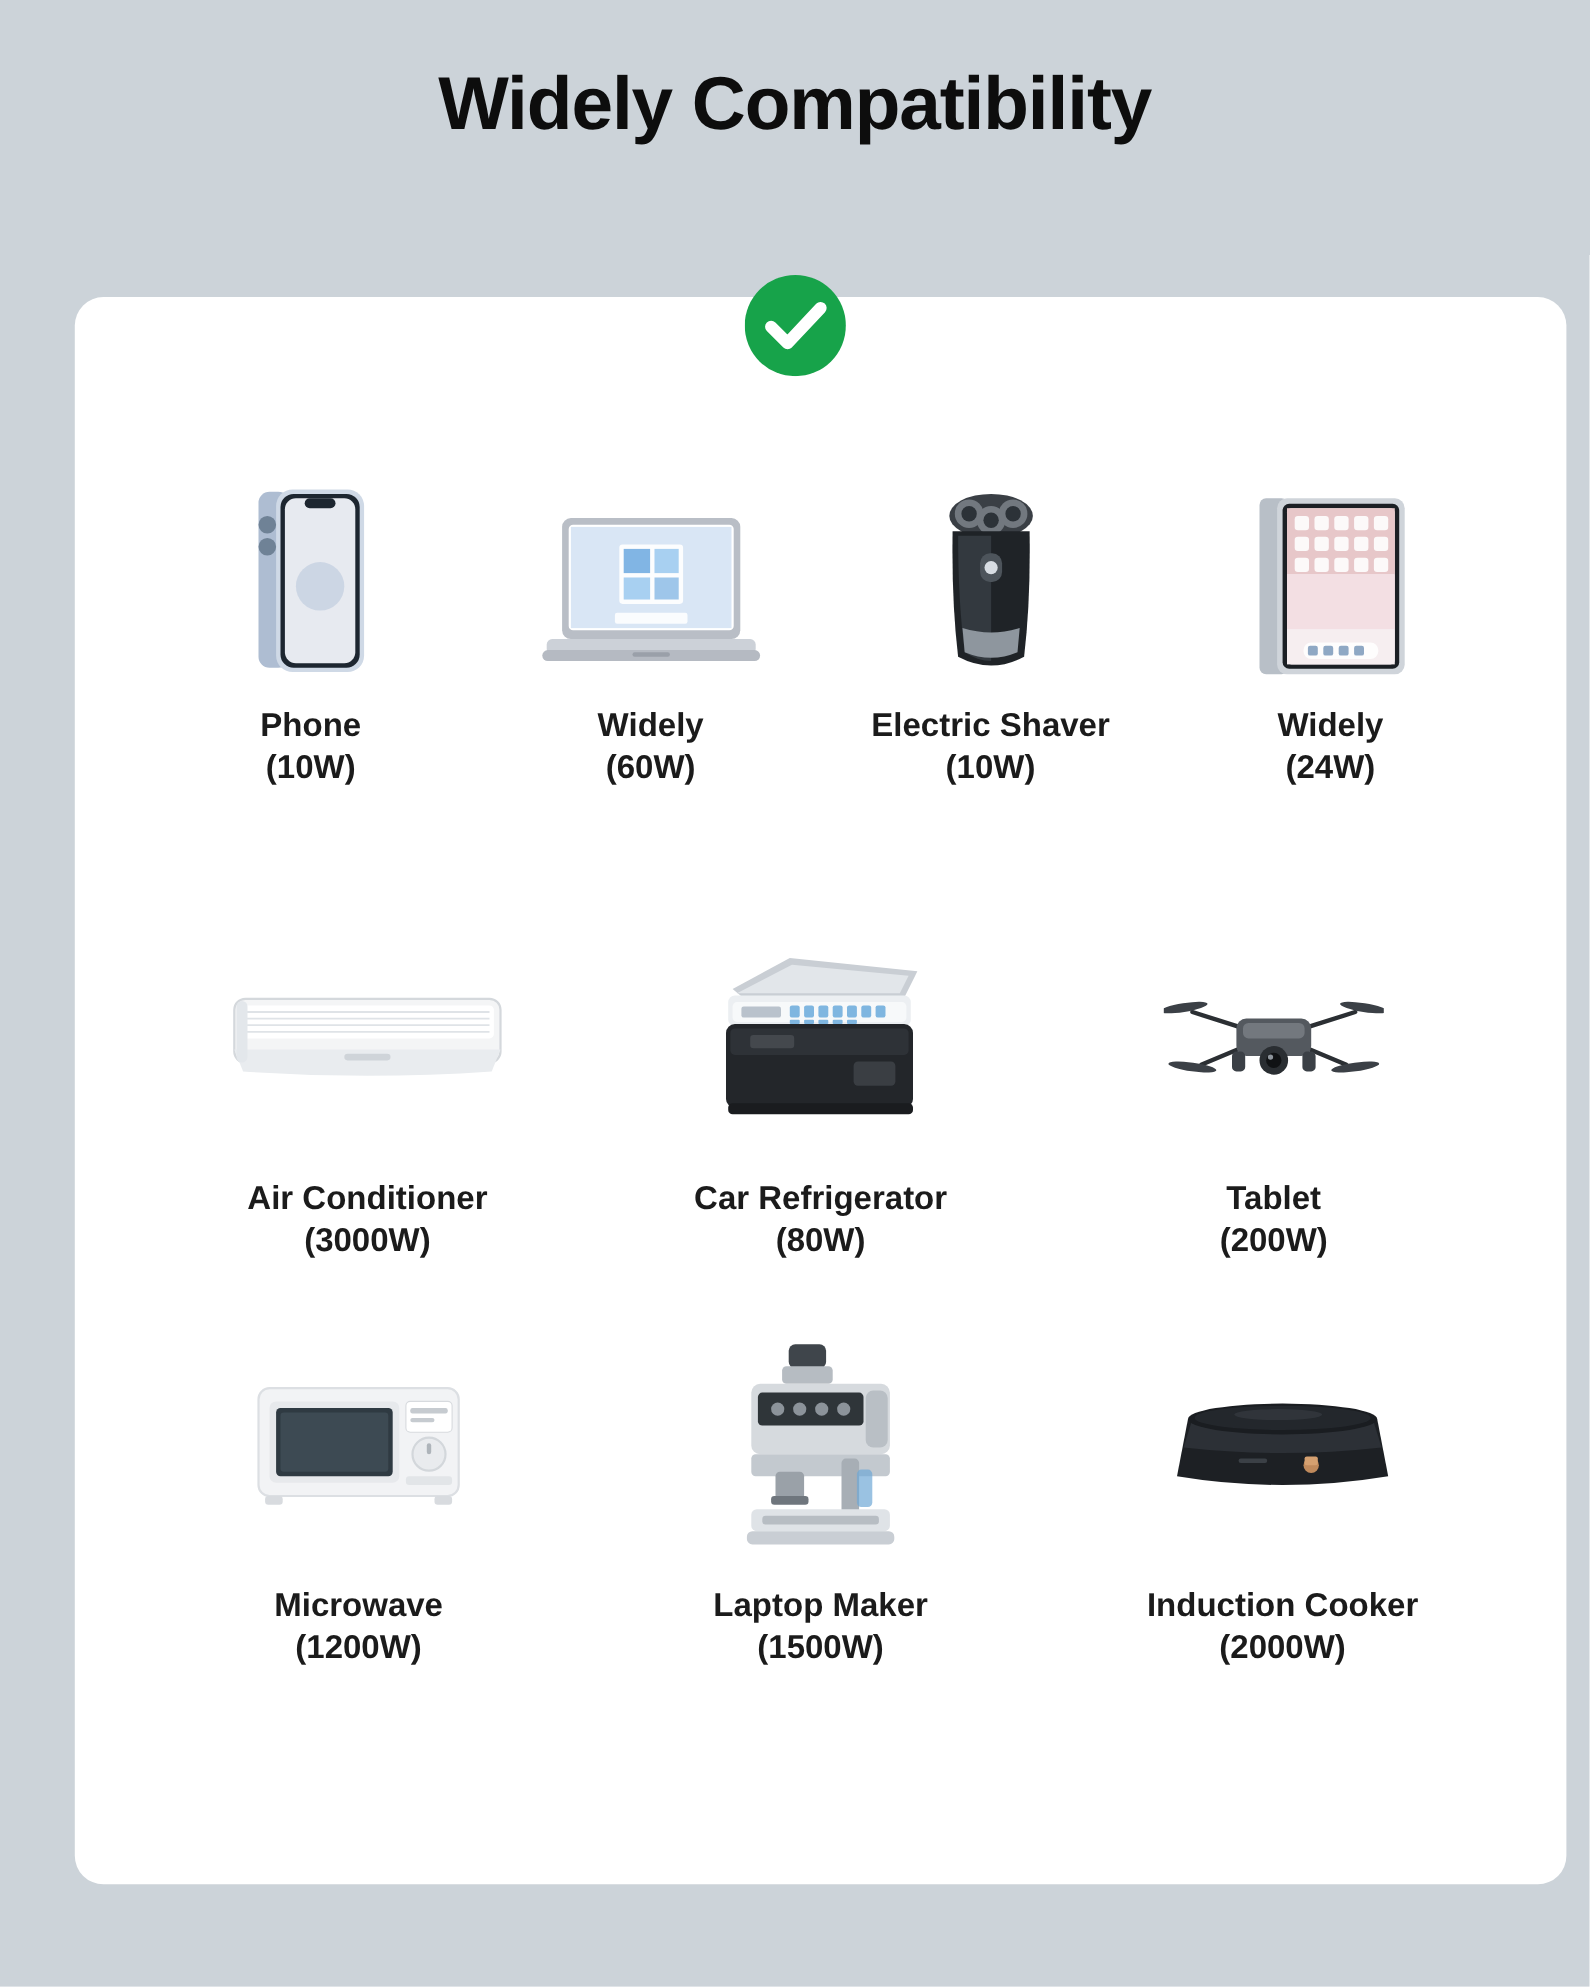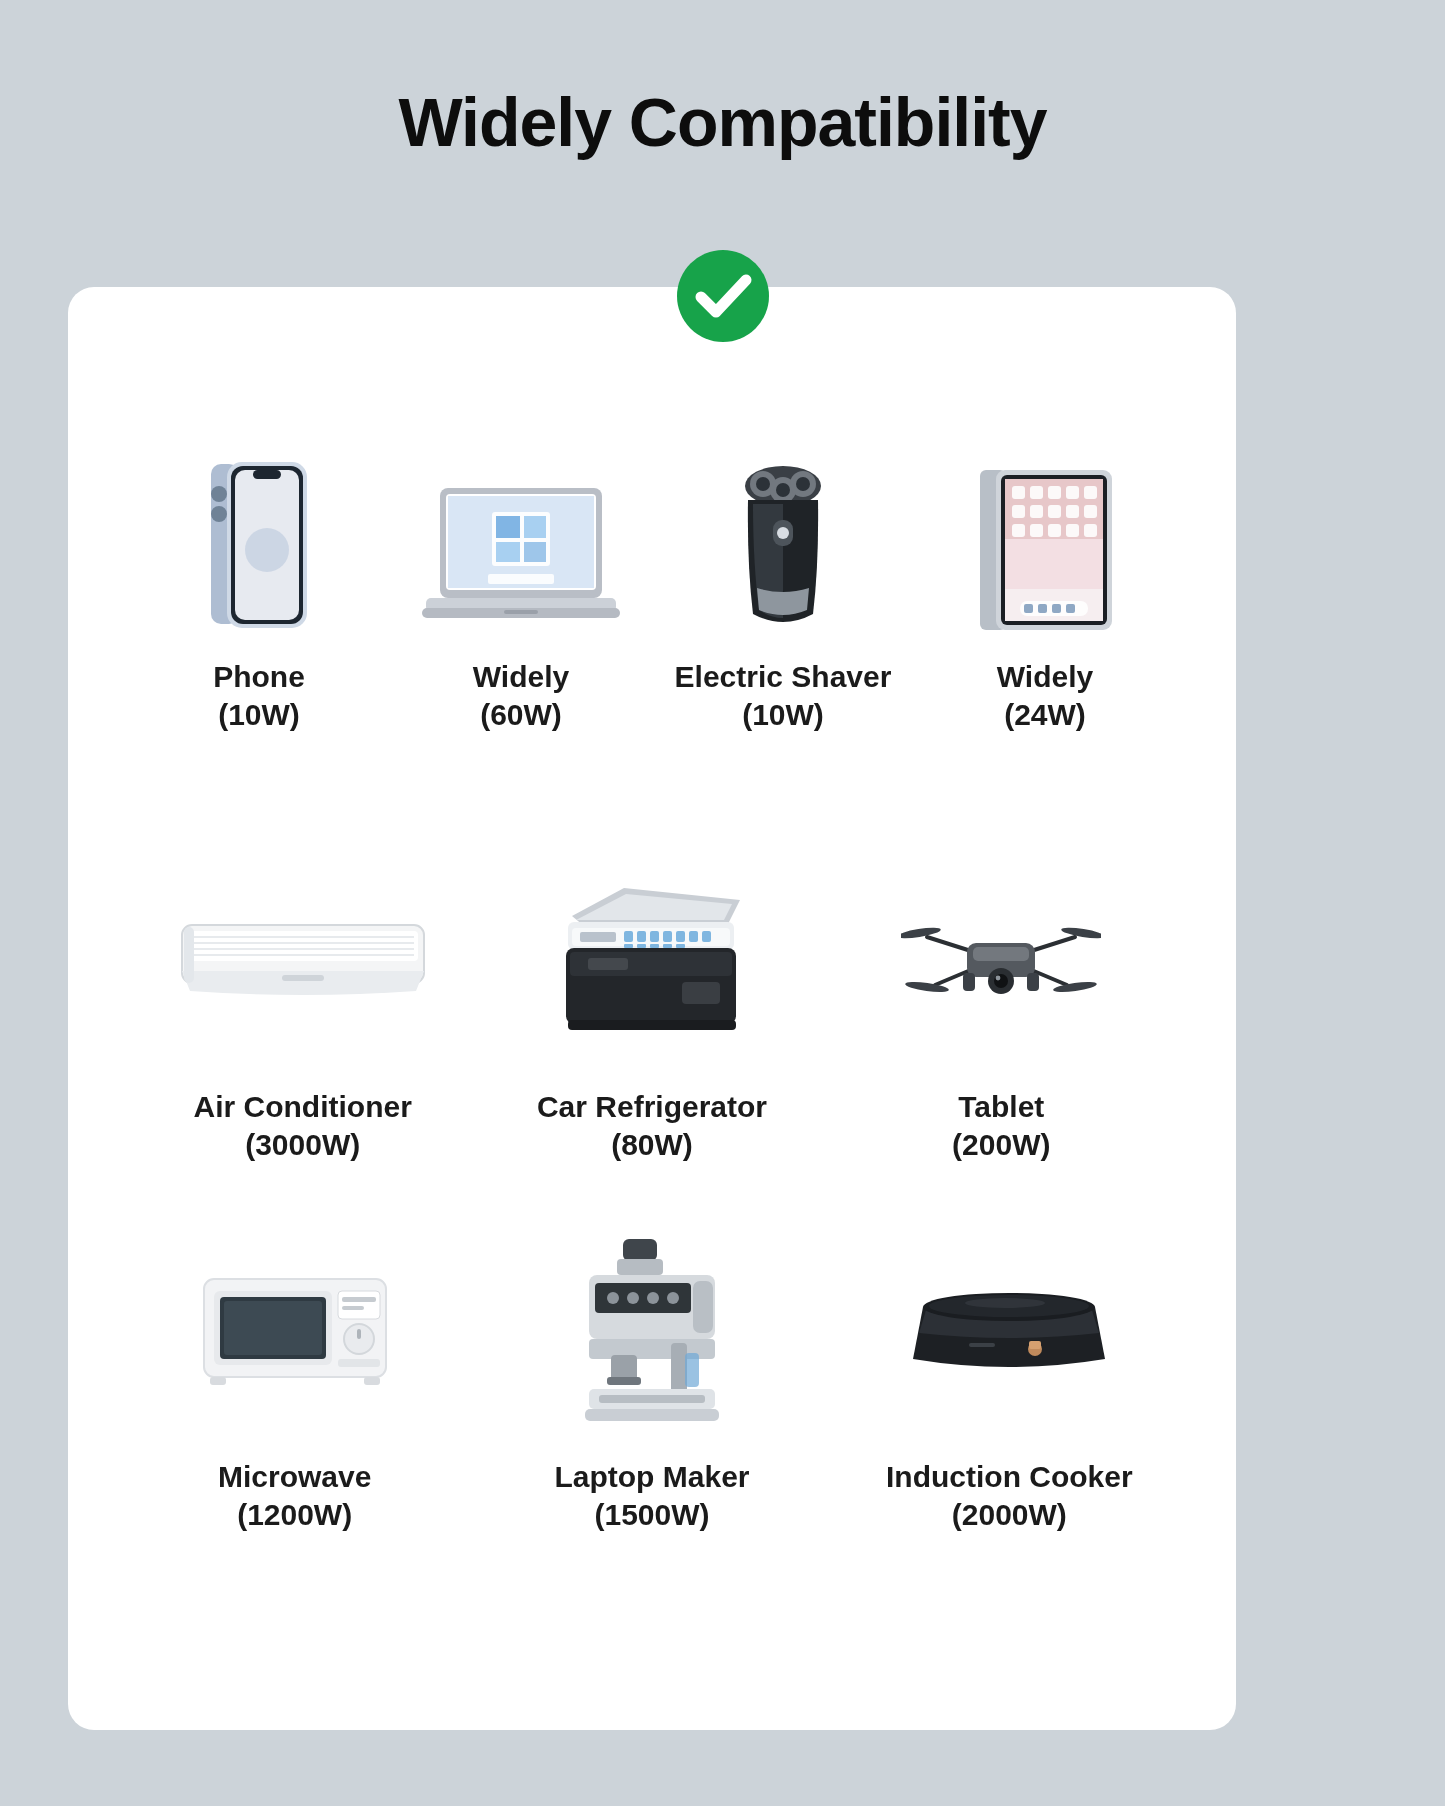--- a/index.html
+++ b/index.html
@@ -18,28 +18,28 @@
     width: 1445px;
     height: 1806px;
     box-sizing: border-box;
   }
   .title {
     text-align: center;
     font-size: 68px;
     font-weight: bold;
     color: #0d0d0d;
     letter-spacing: -1px;
-    padding-top: 85px;
+    padding-top: 57px;
     line-height: 1.1;
   }
   .card {
     position: absolute;
     left: 68px;
-    top: 287px;
-    width: 1168px;
+    top: 270px;
+    width: 1356px;
     height: 1443px;
     background: #ffffff;
     border-radius: 26px;
   }
   .check-badge {
     position: absolute;
     left: 50%;
     top: 250px;
     transform: translateX(-50%);
     width: 92px;

